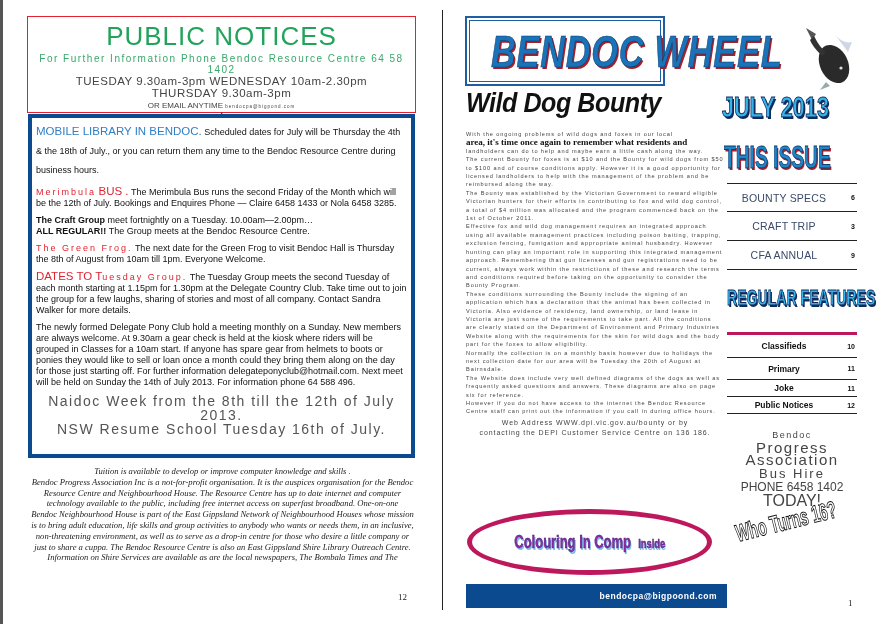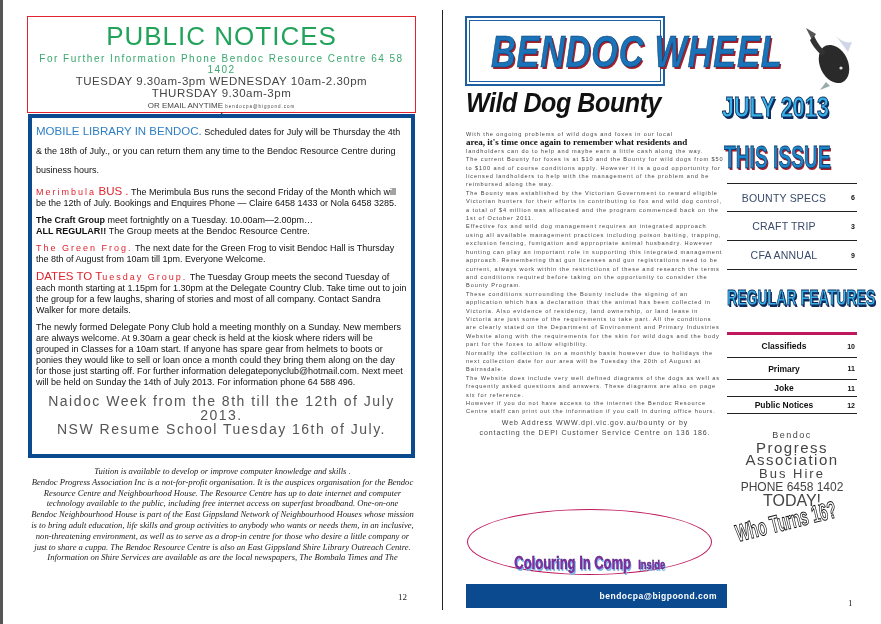--- a/index.html
+++ b/index.html
@@ -61,21 +61,21 @@
   .feat-row .lbl { flex: 1; text-align: center; }
   .feat-row .num { width: 16px; text-align: right; font-size: 7px; padding-right: 2px; }
 
   .bus-hire { position: absolute; left: 727px; top: 429px; width: 130px; text-align: center; color: #444; }
   .bus-hire .l1 { font-size: 9px; letter-spacing: 1.5px; line-height: 13px; }
   .bus-hire .l2 { font-size: 15px; letter-spacing: 1.5px; line-height: 12px; }
   .bus-hire .l3 { font-size: 13px; letter-spacing: 2px; line-height: 15px; }
   .bus-hire .l4 { font-size: 12px; line-height: 13px; }
   .bus-hire .l5 { font-size: 16px; line-height: 13px; }
 
-  .colouring-oval { position: absolute; left: 467px; top: 509px; width: 245px; height: 66px; border: 1px solid #be185d; border-radius: 50%; display: flex; align-items: flex-end; justify-content: center; }
+  .colouring-oval { position: absolute; left: 467px; top: 509px; width: 245px; height: 66px; border: 5px solid #be185d; border-radius: 50%; display: flex; align-items: center; justify-content: center; }
   .colouring-text { font-weight: bold; font-size: 18px; color: #8b2aa5; transform: scaleX(0.72); white-space: nowrap; text-shadow: 1.5px 1.5px 0 #7fb8e8; -webkit-text-stroke: 0.4px #3a1e70; }
   .colouring-inside { font-size: 13px; margin-left: 10px; }
 
   .who-turns { position: absolute; left: 736px; top: 520px; font-weight: bold; font-size: 24px; color: #fff; -webkit-text-stroke: 1px #111; transform: rotate(-14deg) scaleX(0.6); transform-origin: left; white-space: nowrap; }
 
   .email-bar { position: absolute; left: 466px; top: 584px; width: 261px; height: 24px; background: #0b4a8f; color: #fff; font-weight: bold; font-size: 8.5px; letter-spacing: 0.5px; display: flex; align-items: center; justify-content: flex-end; padding-right: 10px; }
   .page-num-right { position: absolute; left: 848px; top: 598px; font-family: "Liberation Serif", serif; font-size: 9px; color: #222; }
 </style>
 </head>
 <body>

